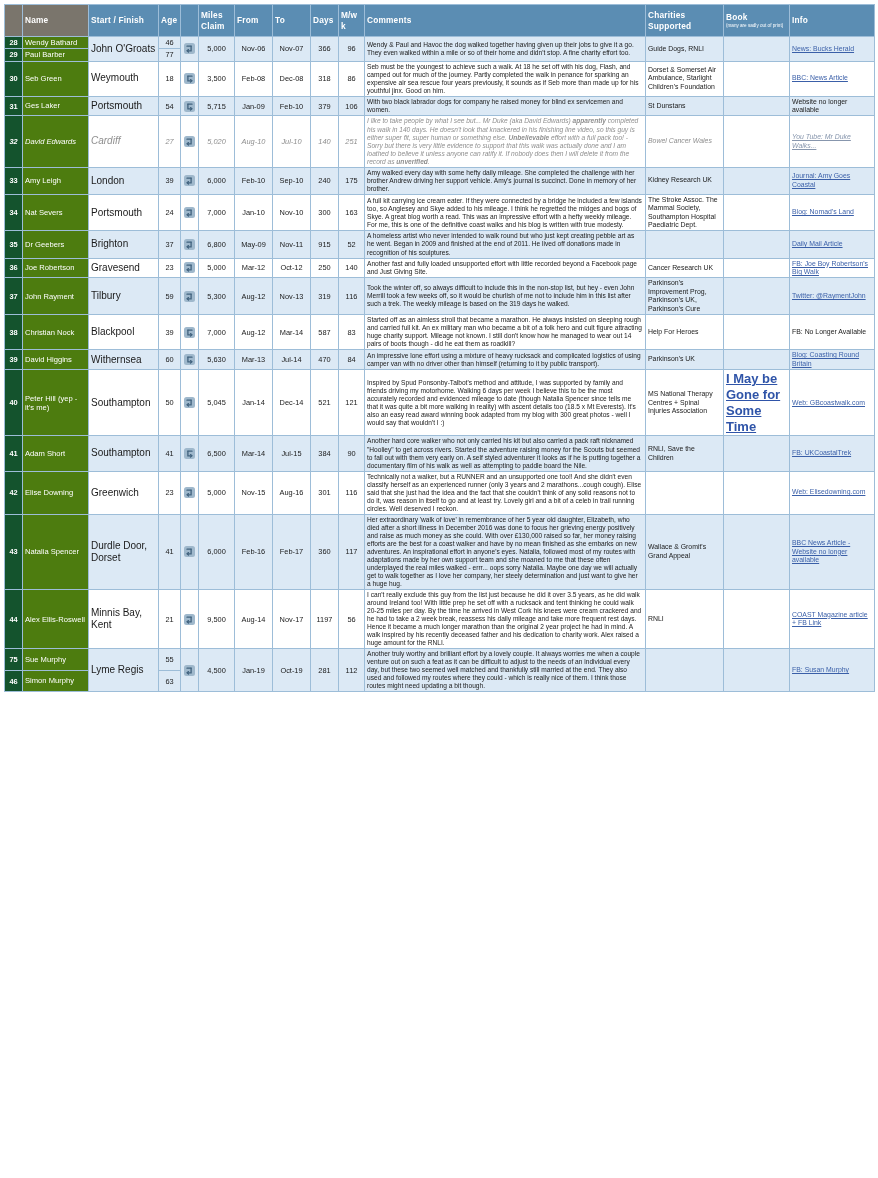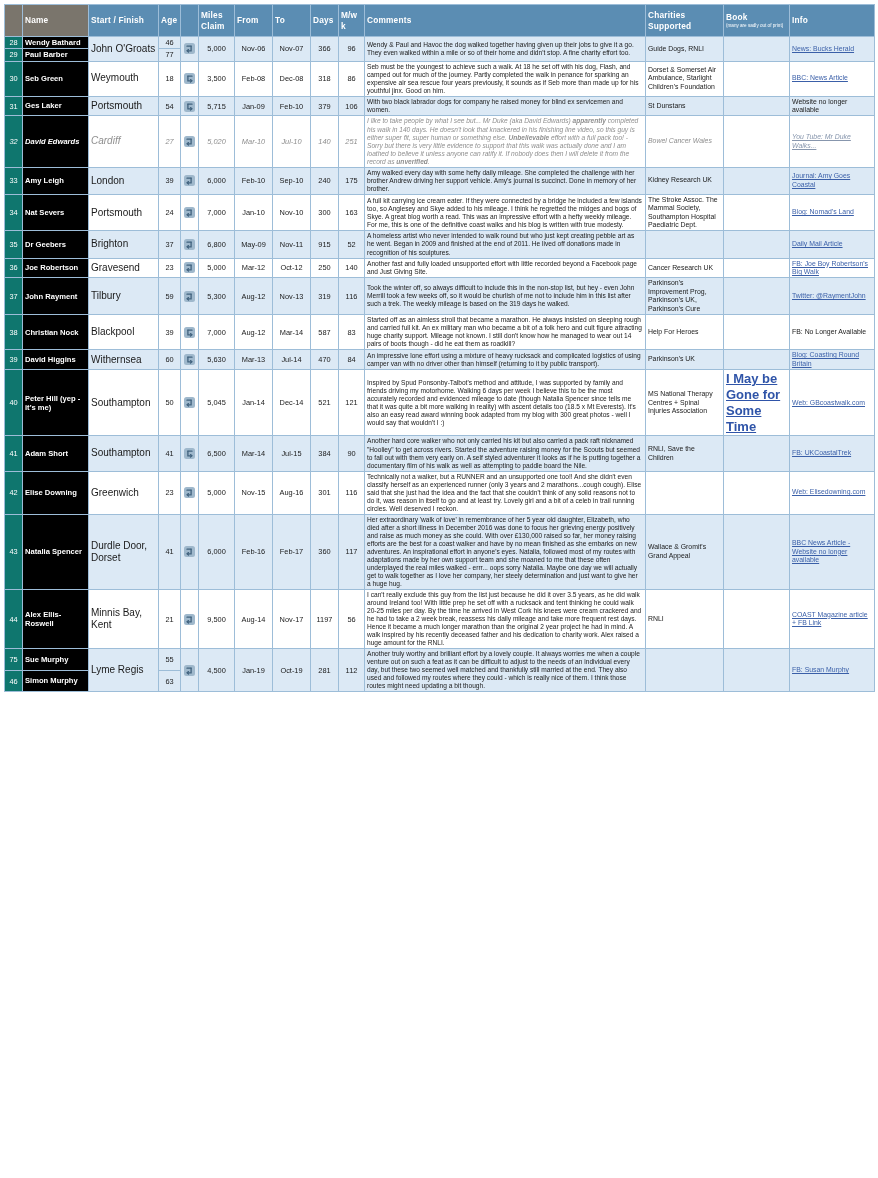--- a/index.html
+++ b/index.html
@@ -69,32 +69,32 @@
     display: block;
     font-size: 4.6px;
     font-weight: normal;
     line-height: 1.25;
     margin-top: 1px;
     letter-spacing: 0;
   }
 
   
   td.c-num {
-    background: #0f766e;
+    background: #14532d;
     color: #ffffff;
-    font-weight: normal;
+    font-weight: bold;
     font-size: 7.4px;
     text-align: center;
     border-color: #8e887f;
     padding: 0;
   }
   td.c-name {
-    background: #000000;
+    background: #4d7c0f;
     color: #ffffff;
-    font-weight: bold;
+    font-weight: normal;
     font-size: 7.6px;
     padding-left: 4px;
     border-color: #8e887f;
   }
   td.c-start   { font-size: 10px; padding-left: 3px; }
   td.c-age     { text-align: center; font-size: 7.4px; }
   td.c-icon    { text-align: center; padding: 0; }
   td.c-miles,
   td.c-from,
   td.c-to,
@@ -269,21 +269,21 @@
           <td class="c-start" rowspan="1">Cardiff</td>
           <td class="c-age">27</td>
           <td class="c-icon" rowspan="1"><span class="dir-icon"><svg width="9" height="9" viewBox="0 0 9 9">
                 <g fill="none" stroke="#41627e" stroke-width="1.3" stroke-linecap="round">
                   <path d="M2 2.2 H6.1"></path>
                   <path d="M6.1 2.2 L6.1 6.8 H2.3"></path>
                   <path d="M3.5 5.6 L2.2 6.8 L3.5 8.0"></path>
                 </g>
               </svg></span></td>
           <td class="c-miles" rowspan="1">5,020</td>
-          <td class="c-from" rowspan="1">Mar-10</td>
+          <td class="c-from" rowspan="1">Aug-10</td>
           <td class="c-to" rowspan="1">Jul-10</td>
           <td class="c-days" rowspan="1">140</td>
           <td class="c-mwk" rowspan="1">251</td>
           <td class="c-comments" rowspan="1">I like to take people by what I see but... Mr Duke (aka David Edwards) <strong class="b">apparently</strong> completed his walk in 140 days. He doesn't look that knackered in his finishing line video, so this guy is either super fit, super human or something else. <strong class="b">Unbelievable</strong> effort with a full pack too! - Sorry but there is very little evidence to support that this walk was actually done and I am loathed to believe it unless anyone can ratify it. If nobody does then I will delete it from the record as <strong class="b">unverified</strong>.</td>
           <td class="c-char" rowspan="1">Bowel Cancer Wales</td>
           <td class="c-book" rowspan="1"></td>
           <td class="c-info" rowspan="1"><a class="link" href="#">You Tube: Mr Duke Walks...</a></td>
         </tr>
         <tr class="band-blue">
           <td class="c-num">33</td>

